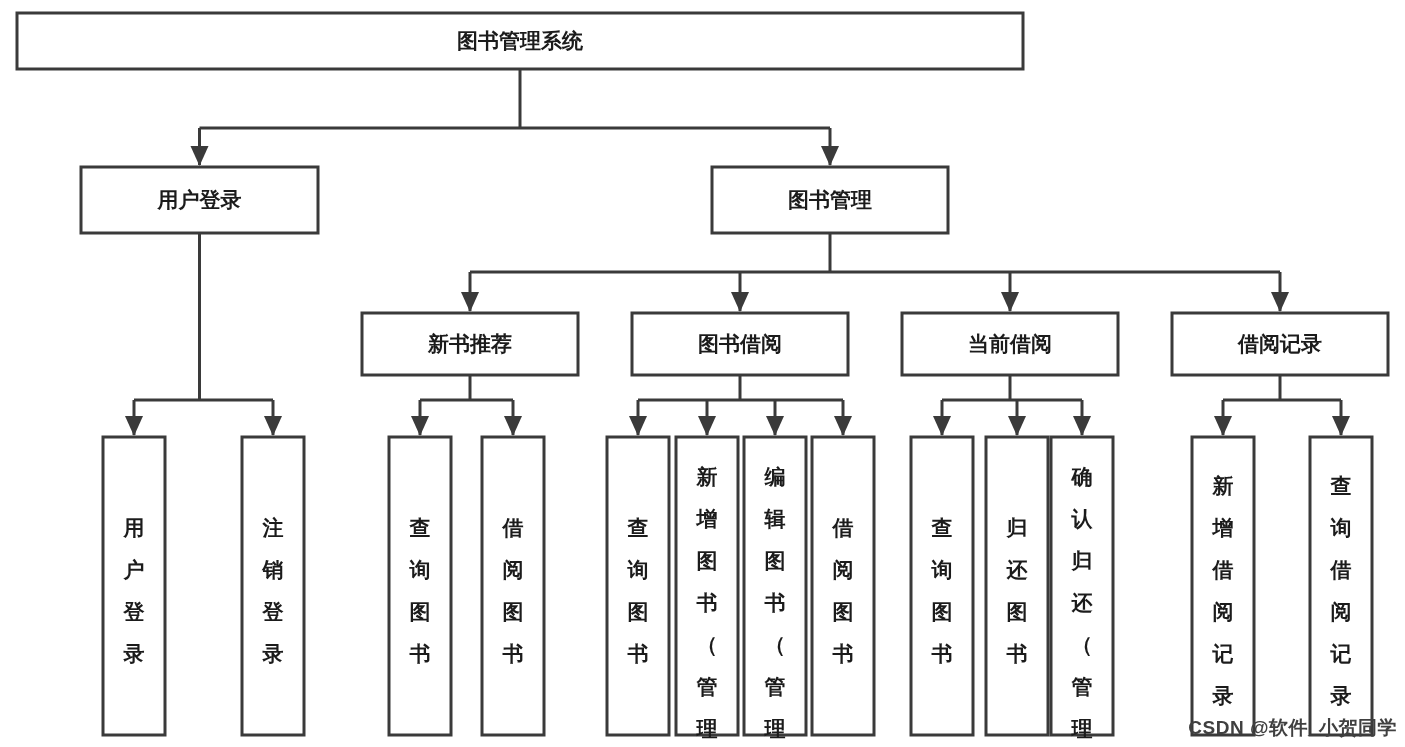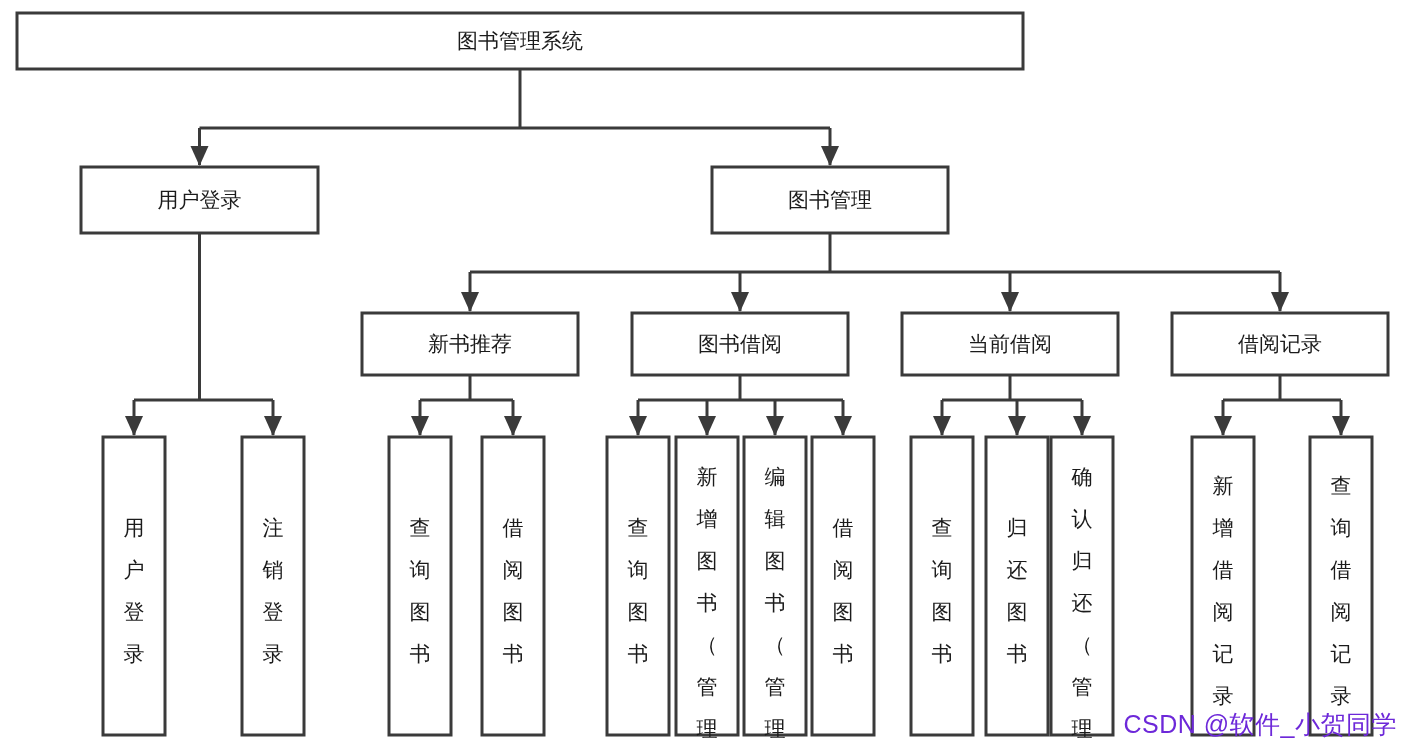--- a/index.html
+++ b/index.html
@@ -11,20 +11,21 @@
     width: 1405px;
     height: 747px;
     font-family: "Liberation Sans", "DejaVu Sans", sans-serif;
     overflow: hidden;
   }
   #diagram-root {
     position: relative;
     width: 1405px;
     height: 747px;
     background: #ffffff;
+    font-weight: bold;
   }
   svg#flow-svg {
     position: absolute;
     left: 0;
     top: 0;
     width: 1405px;
     height: 747px;
   }
   .node-rect {
     fill: #ffffff;
@@ -51,22 +52,22 @@
     font-family: "Liberation Sans", "DejaVu Sans", sans-serif;
     font-size: 21px;
     fill: #1b1b1b;
     text-anchor: middle;
   }
   .watermark {
     position: absolute;
     right: 8px;
     bottom: 6px;
     font-family: "Liberation Sans", "DejaVu Sans", sans-serif;
-    font-size: 25px;
-    color: #6d28d9;
+    font-size: 19px;
+    color: #404040;
     white-space: nowrap;
     letter-spacing: 0.5px;
   }
 </style>
 </head>
 <body>
 
 <div id="diagram-root">
 
   <svg id="flow-svg" viewBox="0 0 1405 747">

